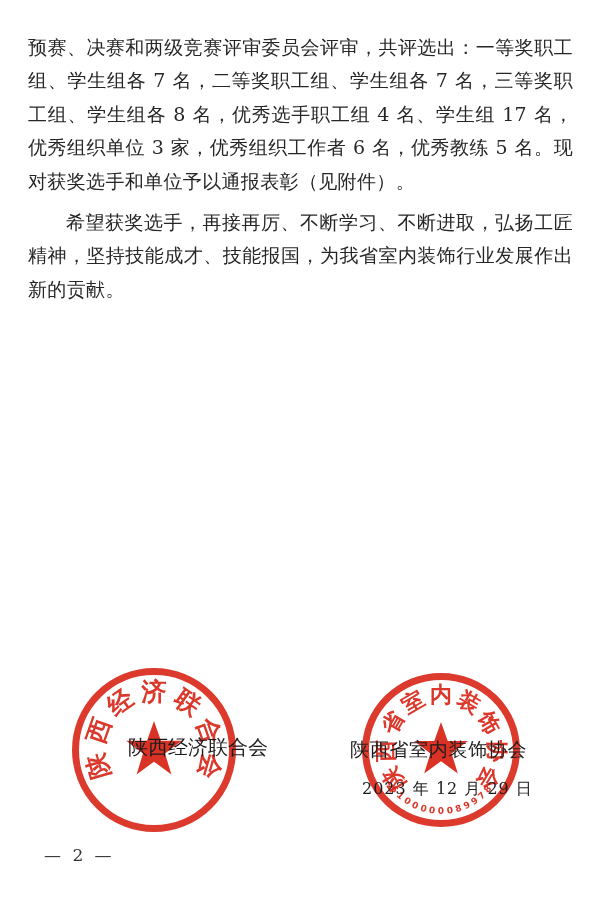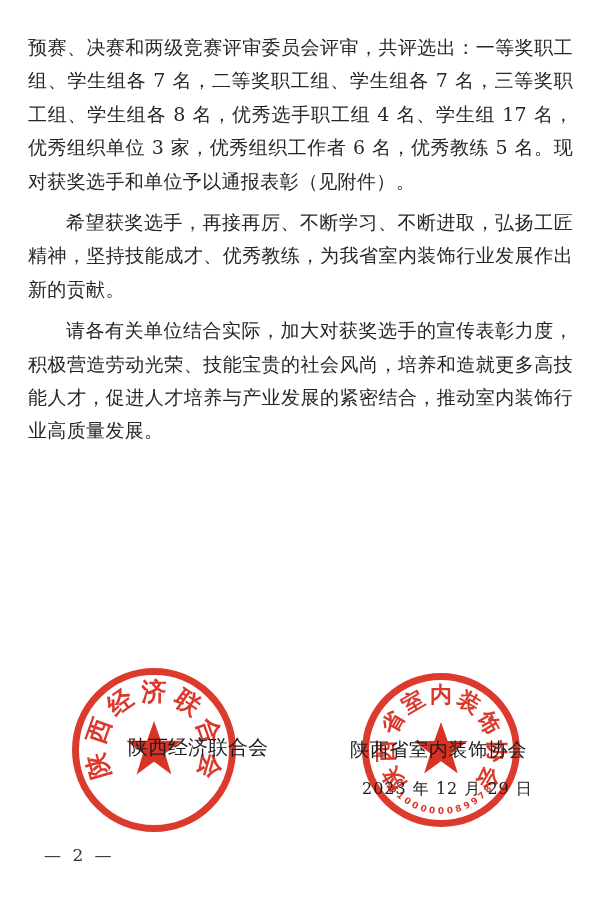--- a/index.html
+++ b/index.html
@@ -89,22 +89,21 @@
     letter-spacing:3px;
   }
 </style>
 </head>
 <body>
 
 <div class="page">
 
   <div class="doc-text">
     <p>预赛、决赛和两级竞赛评审委员会评审，共评选出：一等奖职工组、学生组各 7 名，二等奖职工组、学生组各 7 名，三等奖职工组、学生组各 8 名，优秀选手职工组 4 名、学生组 17 名，优秀组织单位 3 家，优秀组织工作者 6 名，优秀教练 5 名。现对获奖选手和单位予以通报表彰（见附件）。</p>
-    <p class="indent">希望获奖选手，再接再厉、不断学习、不断进取，弘扬工匠精神，坚持技能成才、优秀教练，为我省室内装饰行业发展作出新的贡献。</p>
-    <p class="indent">请各有关单位结合实际，加大对获奖选手的宣传表彰力度，积极营造劳动光荣、技能宝贵的社会风尚，培养和造就更多高技能人才，促进人才培养与产业发展的紧密结合，推动室内装饰行业高质量发展。</p>
+    <p class="indent">希望获奖选手，再接再厉、不断学习、不断进取，弘扬工匠精神，坚持技能成才、技能报国，为我省室内装饰行业发展作出新的贡献。</p>
   </div>
 
 
   <div class="seal" style="left: 72px; top: 668px; width: 164px; height: 164px; --seal-color: #d9291b;">
     <div class="seal-ring"></div>
     <svg class="seal-star" width="58" height="56" viewBox="0 0 100 96">
       <polygon points="50,0 62,34 98,34 69,56 80,92 50,70 20,92 31,56 2,34 38,34" fill="#d9291b"></polygon>
     </svg>
     <div class="seal-rim">
         <span class="rim-char" style="font-size: 25px; transform: rotate(-106deg) translateY(-59px);">陕</span>

